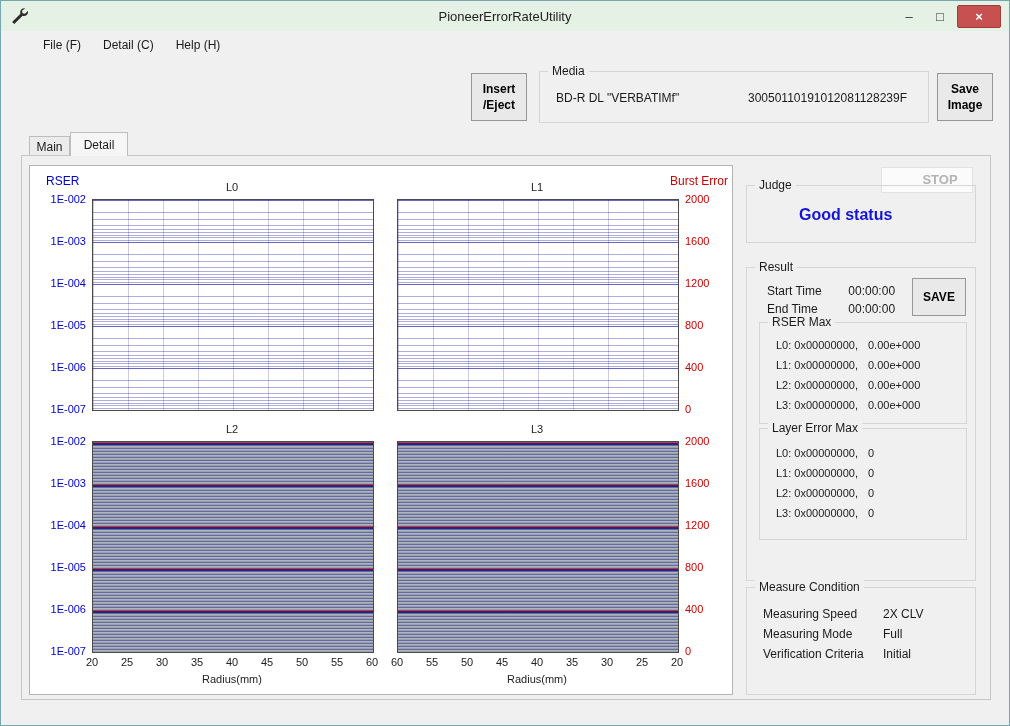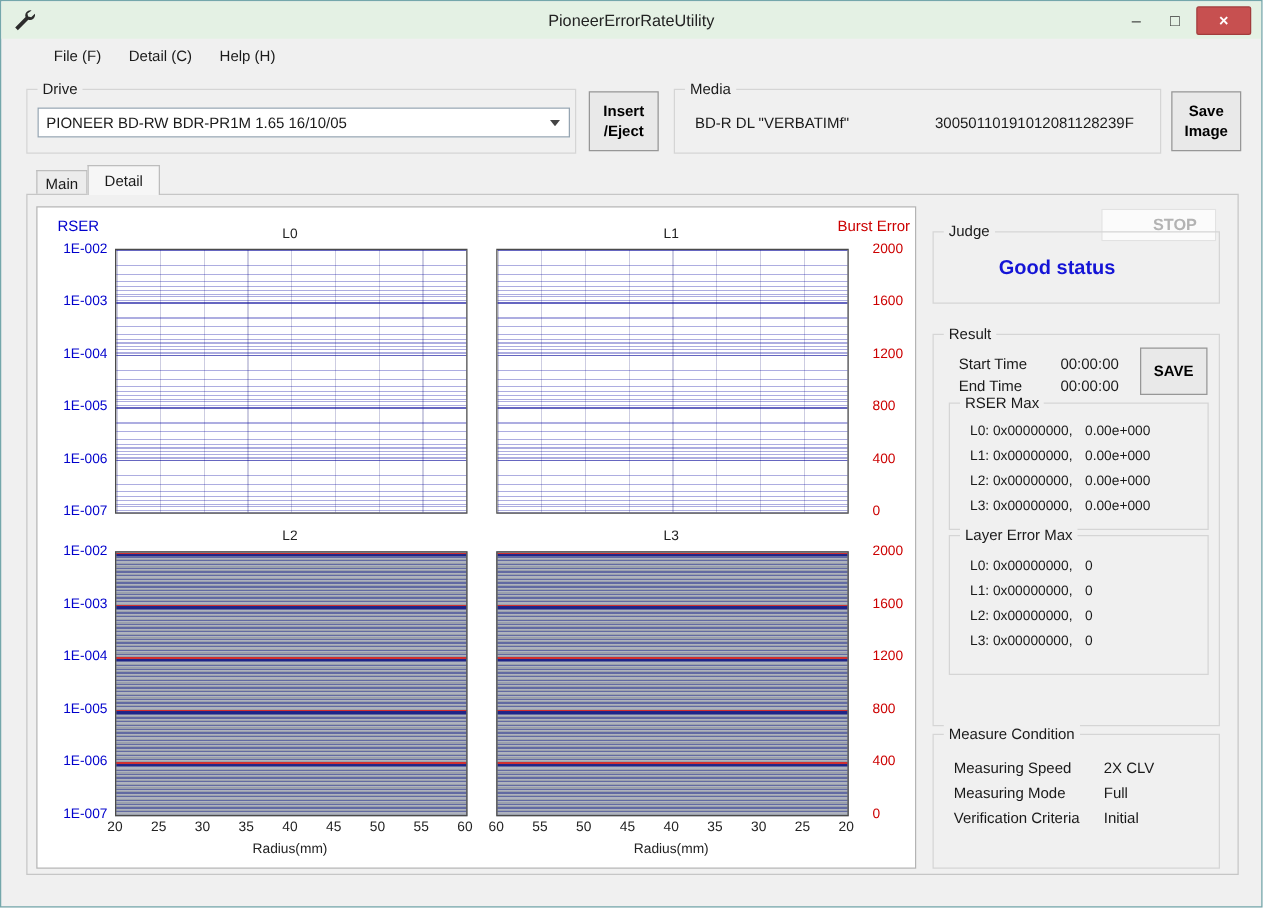--- a/index.html
+++ b/index.html
@@ -61,21 +61,21 @@
       repeating-linear-gradient(90deg, rgba(110,110,170,.35) 0px, rgba(110,110,170,.35) 1px, transparent 1px, transparent 35px);
   }
   .plot-filled{
     background-color:#9aa0ac;
     background-image:
       repeating-linear-gradient(180deg, #d03030 0px, #d03030 1px, transparent 1px, transparent 42px),
       repeating-linear-gradient(180deg, transparent 0px, transparent 1px, rgba(15,20,130,.88) 1px, rgba(15,20,130,.88) 3px, transparent 3px, transparent 42px),
       repeating-linear-gradient(180deg, rgba(30,40,150,.45) 0px, rgba(30,40,150,.45) 1px, rgba(212,214,222,.35) 1px, rgba(212,214,222,.35) 2px, transparent 2px, transparent 3px);
   }
   .yticks{position:absolute;display:flex;flex-direction:column;justify-content:space-between;font-size:11px;}
-  .yticks>span{height:14px;line-height:14px;display:block;padding-left:13px;}
+  .yticks>span{height:14px;line-height:14px;display:block;}
   .yticks.yleft{left:0;width:56px;text-align:right;color:#0000cc;}
   .yticks.yright{left:655px;width:46px;text-align:left;color:#cc0000;}
   .xticks{position:absolute;width:300px;display:flex;justify-content:space-between;font-size:11px;color:#222;}
   .xticks>span{width:20px;text-align:center;}
   .xlabel{position:absolute;width:280px;text-align:center;font-size:11px;color:#222;}
 
   
   .judge-status{position:absolute;left:52px;top:20px;font-size:16px;font-weight:bold;color:#1414d6;}
   .time-row{position:absolute;left:20px;font-size:12px;white-space:nowrap;}
   .tlabel{display:inline-block;width:78px;}
@@ -104,27 +104,20 @@
       <span class="wbtn close">×</span>
     </span>
   </div>
 
   <div class="menubar">
     <span class="menu-item">File (F)</span>
     <span class="menu-item">Detail (C)</span>
     <span class="menu-item">Help (H)</span>
   </div>
 
-  <div class="group" style="left:20px;top:70px;width:440px;height:52px;">
-    <span class="glabel">Drive</span>
-    <div class="combo">
-      <span class="combo-text">PIONEER BD-RW BDR-PR1M  1.65 16/10/05</span>
-      <span class="combo-arrow"></span>
-    </div>
-  </div>
 
   <button class="btn" style="left:470px;top:72px;width:56px;height:48px;">
     <span>Insert</span>
     <span>/Eject</span>
   </button>
 
   <div class="group" style="left:538px;top:70px;width:390px;height:52px;">
     <span class="glabel">Media</span>
     <span style="position:absolute;left:16px;top:19px;font-size:12px;">BD-R DL "VERBATIMf"</span>
     <span style="position:absolute;left:208px;top:19px;font-size:12px;">30050110191012081128239F</span>

